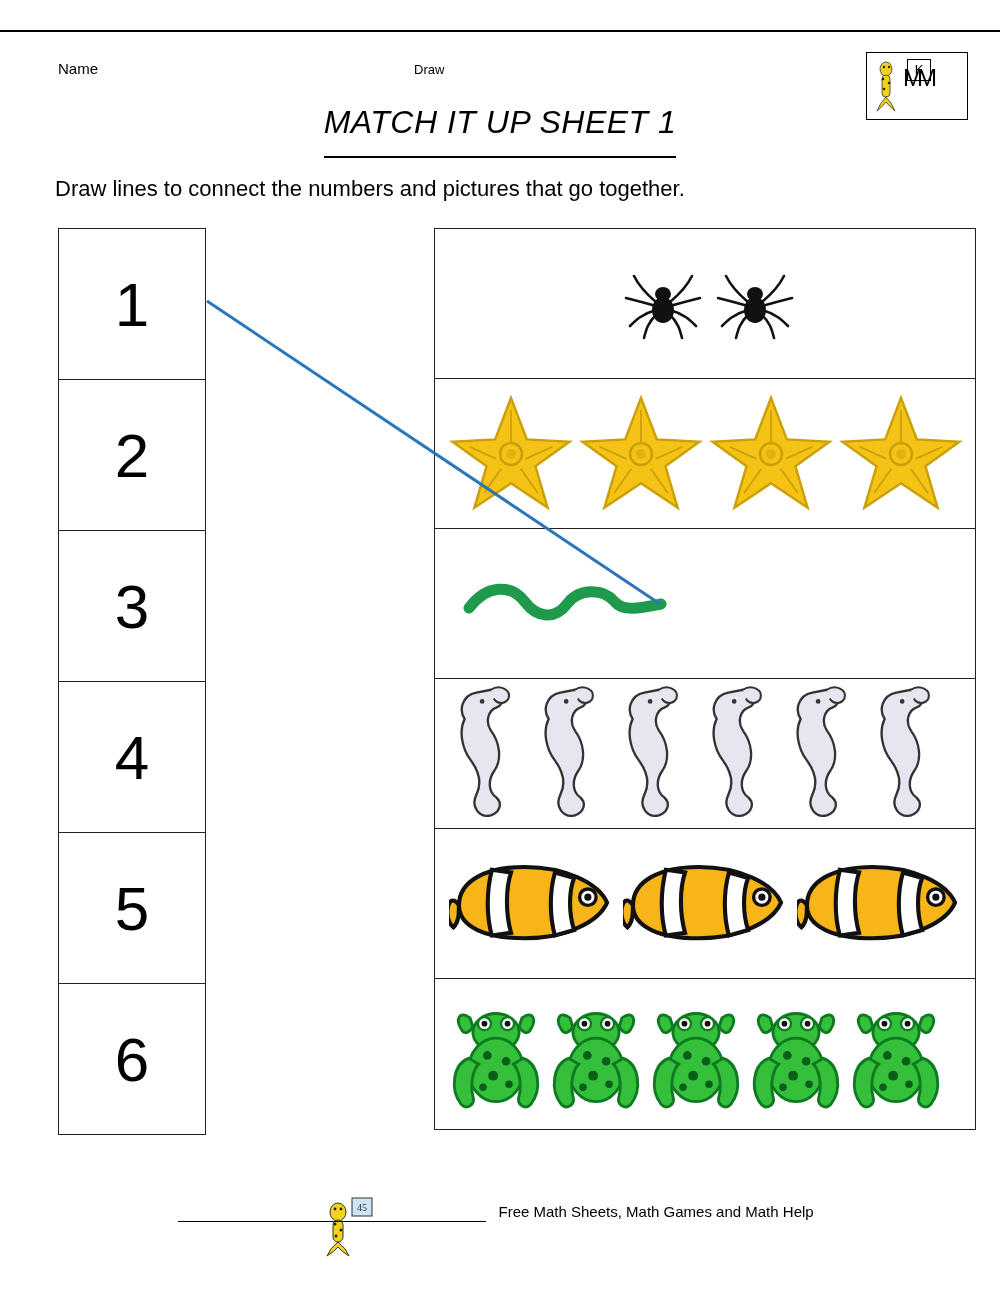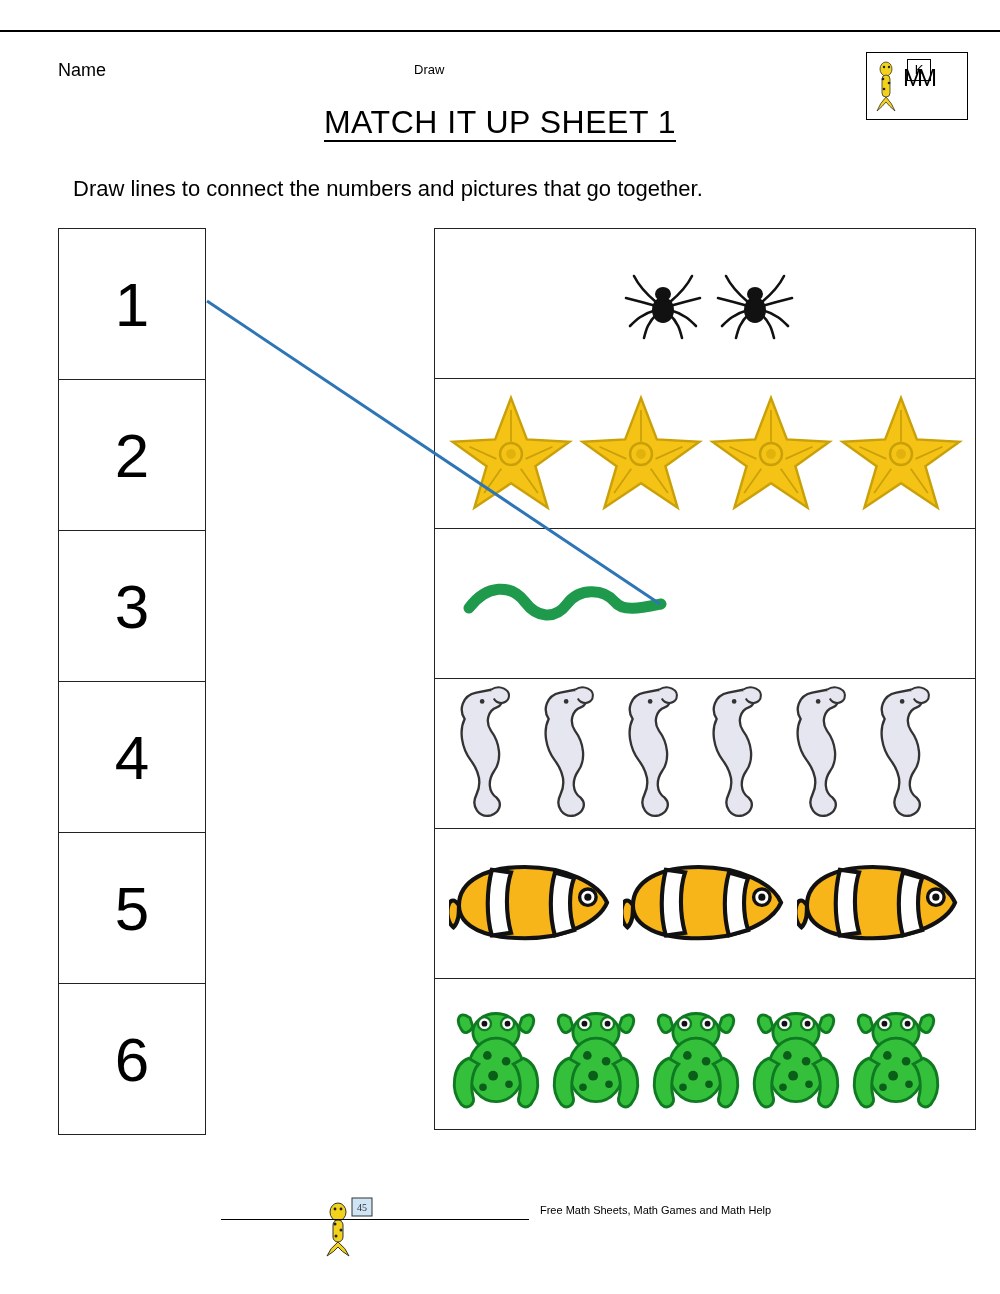--- a/index.html
+++ b/index.html
@@ -26,45 +26,46 @@
     top: 30px;
     left: 0;
     width: 1000px;
     height: 2px;
     background: #000;
   }
   .name-label {
     position: absolute;
     top: 60px;
     left: 58px;
-    font-size: 18px;
+    font-size: 15px;
   }
   .date-label {
     position: absolute;
     top: 62px;
     left: 414px;
     font-size: 13px;
   }
   .title {
     position: absolute;
     top: 104px;
     left: 0;
     width: 1000px;
     text-align: center;
     font-size: 32px;
     letter-spacing: 0.5px;
   }
   .title span {
     border-bottom: 2px solid #000;
-    padding-bottom: 0;
+    padding-bottom: 16px;
+    font-style: italic;
   }
   .instructions {
     position: absolute;
     top: 176px;
-    left: 73px;
+    left: 55px;
     font-size: 22px;
   }
   
   .logo-box {
     position: absolute;
     top: 52px;
     left: 866px;
     width: 100px;
     height: 66px;
     border: 1px solid #000;
@@ -148,21 +149,21 @@
     width: 1000px;
     height: 1294px;
     pointer-events: none;
   }
   .footer-tag {
     position: absolute;
     top: 1203px;
     left: 0;
     width: 1000px;
     text-align: center;
-    font-size: 11px;
+    font-size: 15px;
   }
   .footer-tag .line {
     display: inline-block;
     width: 308px;
     border-top: 1px solid #000;
     vertical-align: middle;
     margin-top: 16px;
   }
   .footer-url {
     position: absolute;

